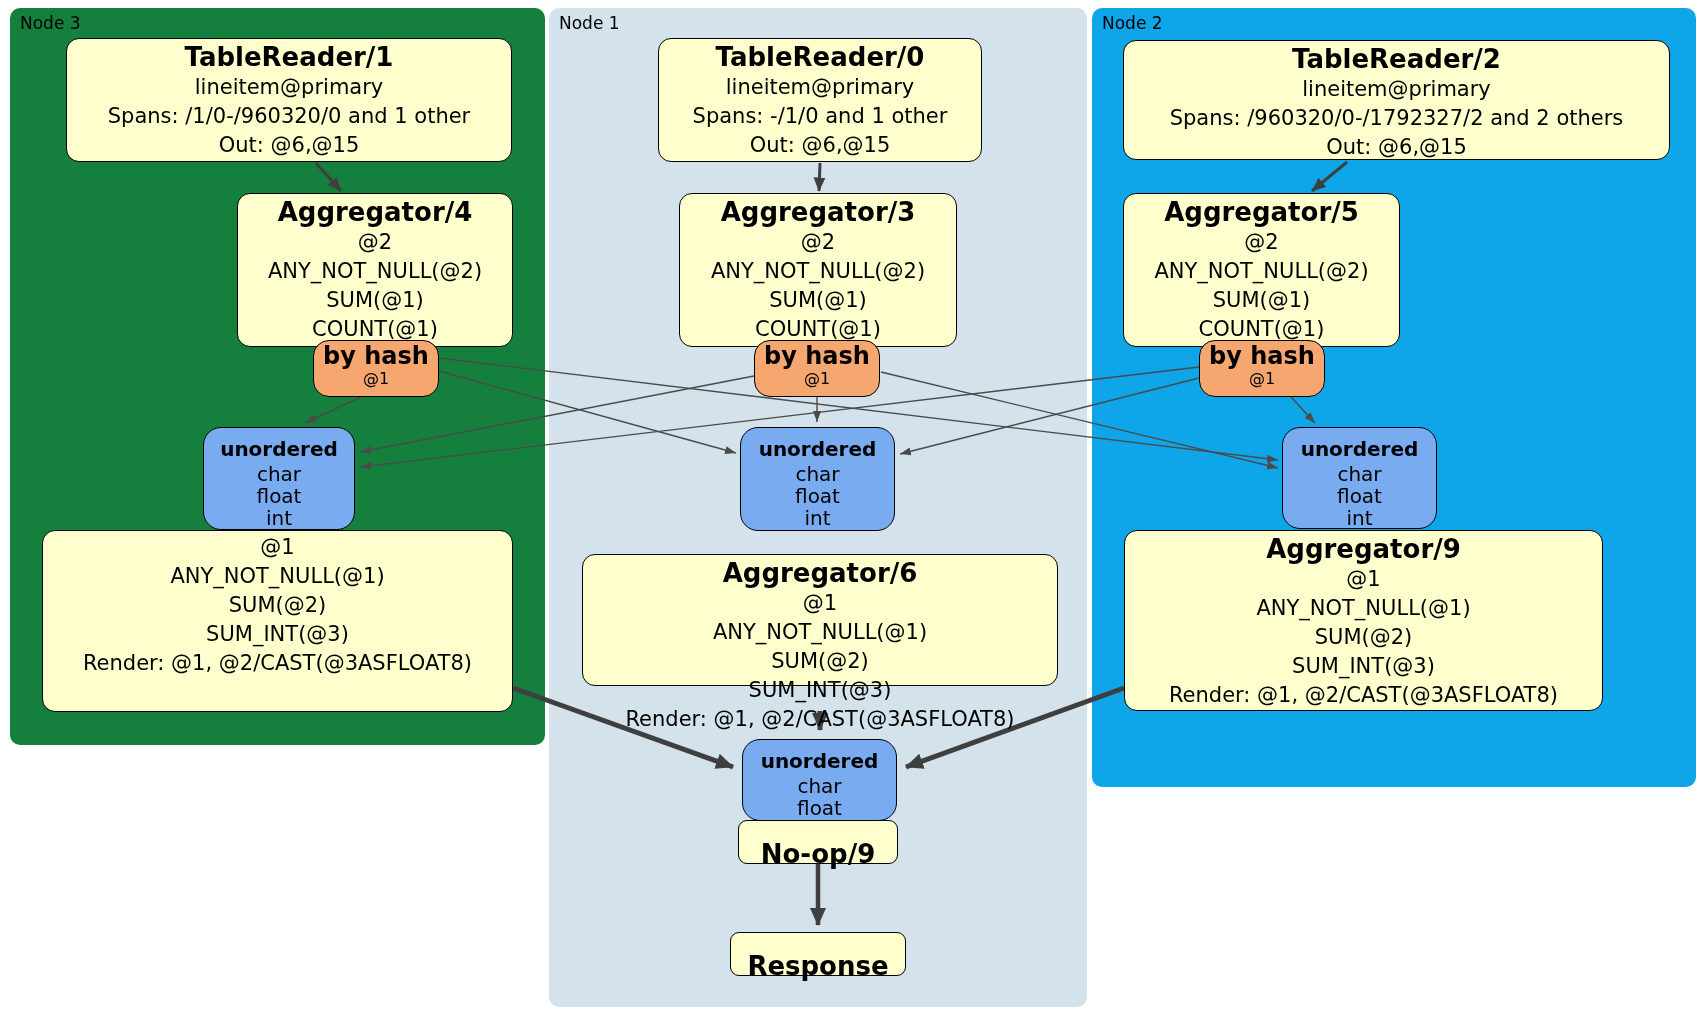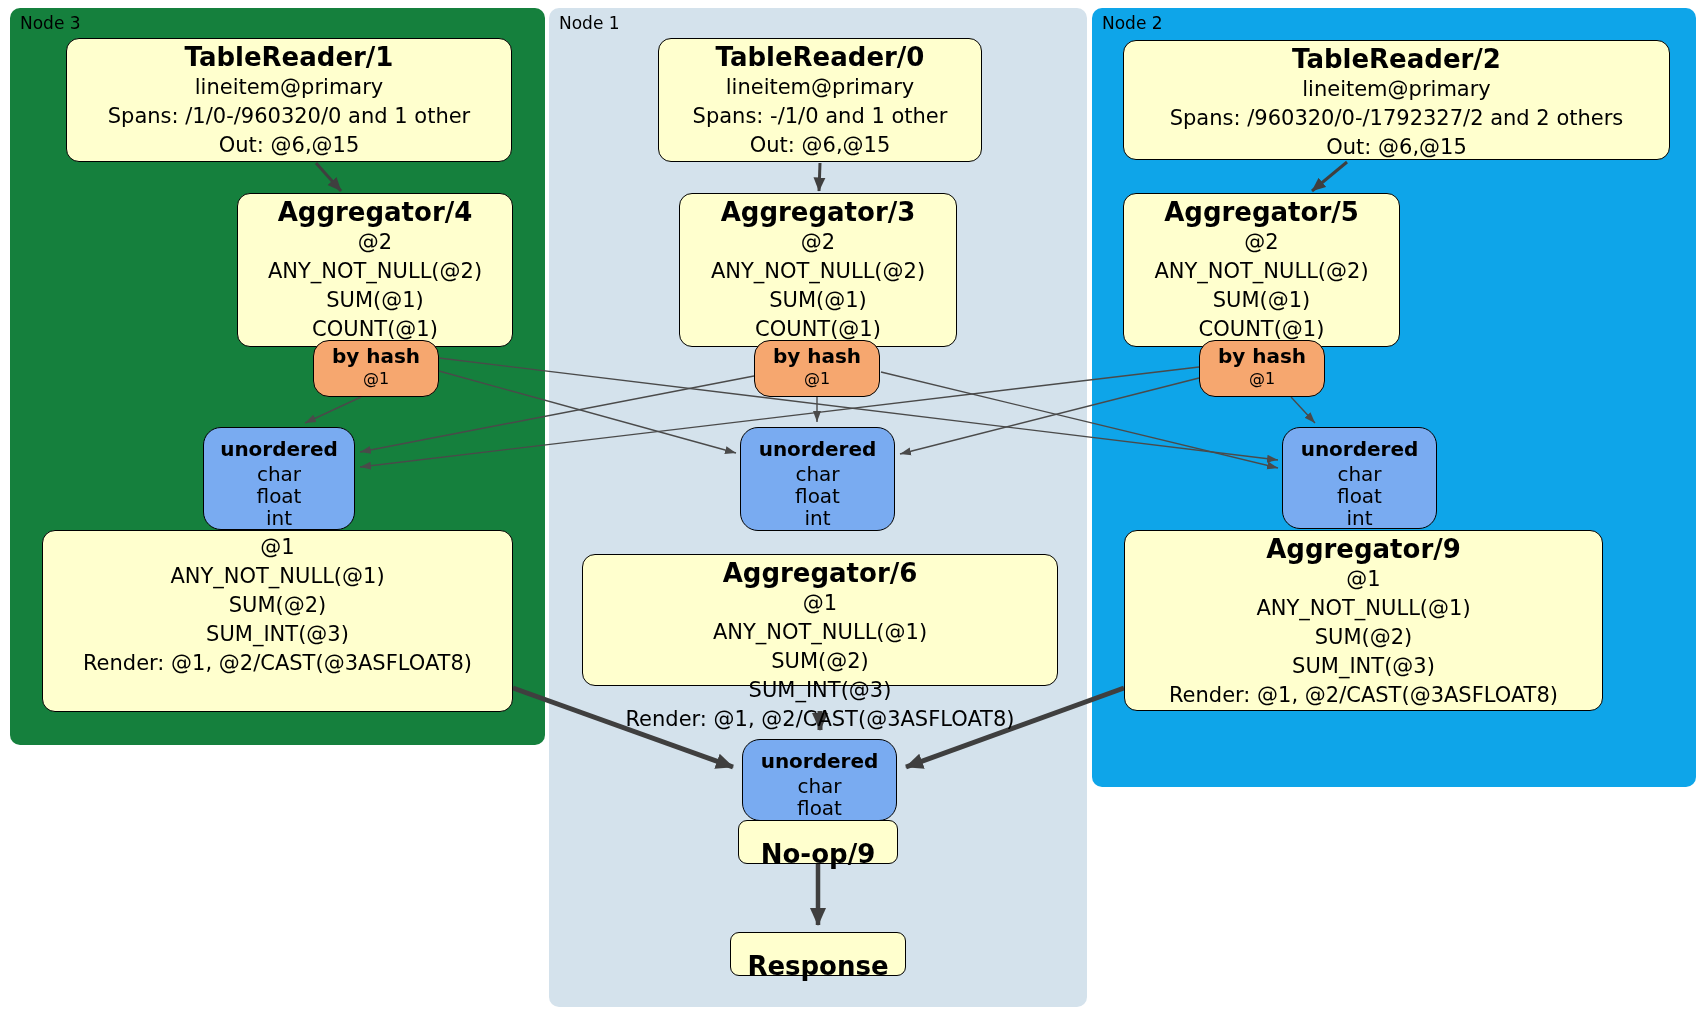--- a/index.html
+++ b/index.html
@@ -12,21 +12,21 @@
   .edges{position:absolute;left:0;top:0;z-index:2;}
   .box{
     position:absolute;box-sizing:border-box;background:#ffffce;border:1.6px solid #000;
     border-radius:13px;text-align:center;padding-top:2px;z-index:3;
   }
   .router{background:#f6a76f;border-radius:16px;padding-top:3px;}
   .syncb{background:#79abf1;border-radius:18px;padding-top:8px;}
   .flat{border-radius:9px;padding-top:12px;}
   .title{font-weight:bold;font-size:26px;line-height:32px;white-space:nowrap;}
   .bl{font-size:21px;line-height:29px;white-space:nowrap;}
-  .router .title{font-size:20px;line-height:25px;}
+  .router .title{font-size:24px;line-height:25px;}
   .router .bl{font-size:16px;line-height:20px;}
   .syncb .title{font-size:20px;line-height:27px;}
   .syncb .bl{font-size:20px;line-height:22px;}
   .flat .title{line-height:42px;}
   .et{stroke:#4a4a4a;stroke-width:1.4;fill:none;}
   .em{stroke:#3f3f3f;stroke-width:3;fill:none;}
   .eh{stroke:#3f3f3f;stroke-width:5;fill:none;}
   .eq{stroke:#3f3f3f;stroke-width:4.5;fill:none;}
 </style>
 </head>

